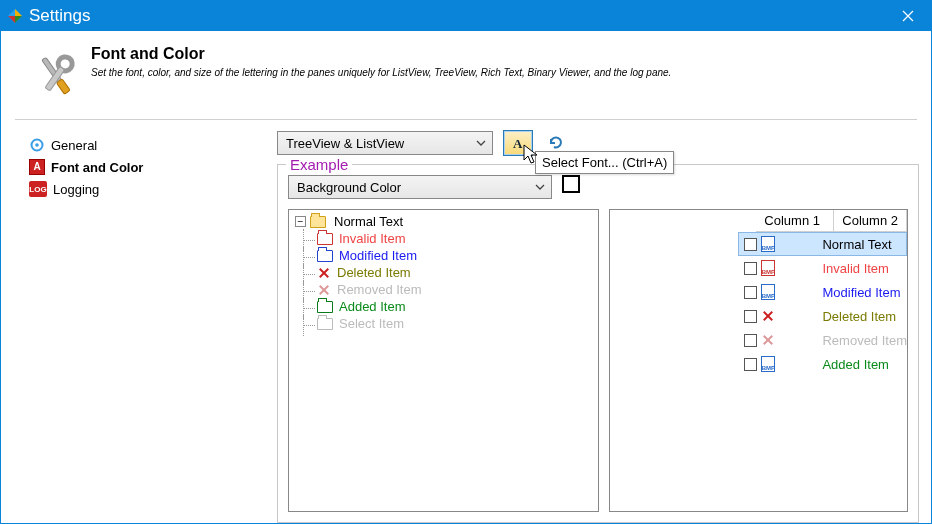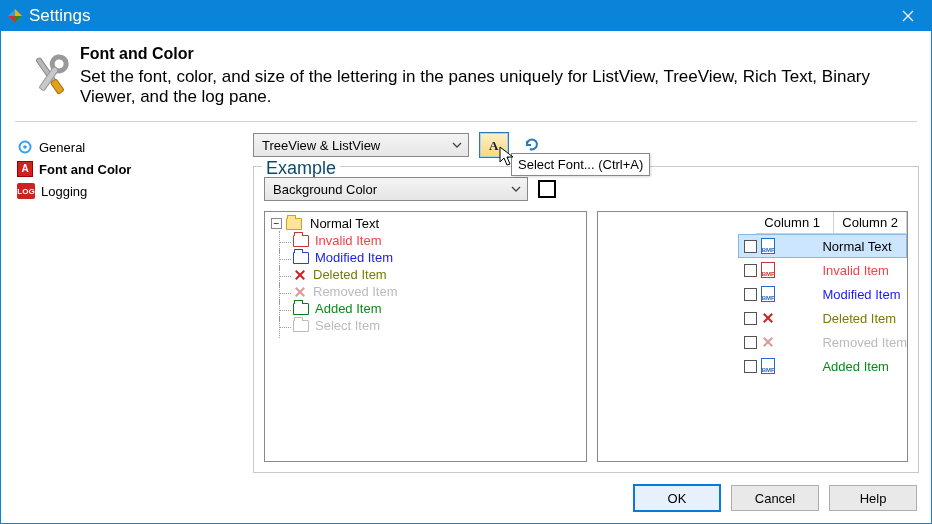--- a/index.html
+++ b/index.html
@@ -7,44 +7,44 @@
   .window { width: 932px; height: 524px; border: 1px solid #0a84d8; display: flex; flex-direction: column; background: #fff; }
   .titlebar { height: 30px; background: #0a84d8; display: flex; align-items: center; color: #fff; padding: 0 0 0 6px; }
   .titlebar .app-icon { width: 16px; height: 16px; margin-right: 6px; display:flex; align-items:center; justify-content:center; }
   .titlebar .title { font-size: 17px; }
   .titlebar .spacer { flex: 1; }
   .titlebar .close-btn { width: 46px; height: 30px; display: flex; align-items: center; justify-content: center; color:#fff; }
 
   .header-panel { display: flex; align-items: flex-start; padding: 14px 20px 14px 20px; }
   .header-icon { width: 70px; display:flex; align-items:center; justify-content:center; padding-top:4px;}
   .header-text h1 { font-size: 16px; font-weight: bold; margin: 0 0 4px 0; }
-  .header-text p { font-size: 17px; margin: 0; color:#000; }
+  .header-text p { font-size: 10px; margin: 0; color:#000;font-style:italic; }
   .divider { height:1px; background:#d0d0d0; margin: 0 14px; }
 
-  .body-row { flex: 1; display: flex; overflow: hidden; padding: 10px 12px 0 12px; gap: 0; }
+  .body-row { flex: 1; display: flex; overflow: hidden; padding: 10px 12px 0 12px; gap: 12px; margin-left: 12px; }
   .sidebar { width: 240px; padding: 4px 6px 0 0; }
   .nav-item { display:flex; align-items:center; gap:6px; padding:3px 4px; }
   .nav-item.selected { font-weight: bold; }
   .nav-icon { width:16px; height:16px; display:flex; align-items:center; justify-content:center; font-size:11px;}
   .nav-icon.gear { color:#3a9ee8; }
   .nav-icon.font { background:#c22; color:#fff; font-weight:bold; border:1px solid #900; font-size:10px; line-height:14px;}
   .nav-icon.log  { background:#c22; color:#fff; font-size:8px; font-weight:bold; border-radius:2px; width:18px; text-align:center;}
 
   .main-area { flex:1; display:flex; flex-direction:column; position:relative; }
   .top-controls { display:flex; align-items:center; gap:10px; padding: 0 0 8px 0;}
   .combo { position:relative; height:24px; border:1px solid #888; background: linear-gradient(#f4f4f4,#e6e6e6); display:flex; align-items:center; padding:0 22px 0 8px; font-size:13px;}
   .combo.wide { width:216px; }
   .combo .chev { position:absolute; right:6px; top:4px; }
   .icon-btn { width:30px; height:26px; border:1px solid #888; background:linear-gradient(#fdf0c8,#f8d877); display:flex; align-items:center; justify-content:center;}
   .icon-btn.hover { border-color:#2a7ab8; box-shadow: inset 0 0 0 1px #aad2f0; }
   .undo-btn { width:26px; height:26px; display:flex; align-items:center; justify-content:center; color:#2a7ab8; }
 
   .example-group { border:1px solid #c8c8c8; padding: 10px 10px 10px 10px; position:relative; flex:1; display:flex; flex-direction:column;}
-  .example-group .legend { position:absolute; top:-9px; left:8px; background:#fff; padding:0 4px; font-size:18px; color:#0c4a6e;}
-  .bgc-row { display:flex; align-items:center; gap:10px; margin-bottom:10px;}
+  .example-group .legend { position:absolute; top:-9px; left:8px; background:#fff; padding:0 4px; font-size:15px; color:#a21caf;}
+  .bgc-row { display:flex; align-items:flex-start; gap:10px; margin-bottom:10px;}
   .combo.medium { width:264px; }
   .color-swatch { width:18px; height:18px; border:2px solid #000; background:#fff; }
 
   .lists-row { flex:1; display:flex; gap:10px; overflow:hidden; }
   .tree-pane { flex:1; border:1px solid #888; background:#fff; overflow:auto; padding:4px 6px;}
   .tree-root { display:flex; align-items:center; gap:4px; }
   .tree-root .box { width:11px; height:11px; border:1px solid #888; display:flex; align-items:center; justify-content:center; font-size:10px; line-height:9px; background:#fff;}
   .tree-child { display:flex; align-items:center; gap:6px; padding-left:22px; margin-top:2px; position:relative;}
   .tree-child::before { content:""; position:absolute; left:8px; top:-2px; width:1px; height:22px; border-left:1px dotted #999;}
   .tree-child::after  { content:""; position:absolute; left:8px; top:9px; width:12px; height:1px; border-top:1px dotted #999;}
@@ -280,25 +280,14 @@
                   </div>
                   <div class="td2 col-green">Added Item</div>
                 </div>
               </div>
           </div>
         </div>
       </div>
     </div>
   </div>
 
-  <div class="button-bar">
-    <div class="btn primary">
-        <span>OK</span>
-      </div>
-    <div class="btn">
-        <span>Cancel</span>
-      </div>
-    <div class="btn">
-        <span>Help</span>
-      </div>
-  </div>
 
 </div>
 
 </body></html>

